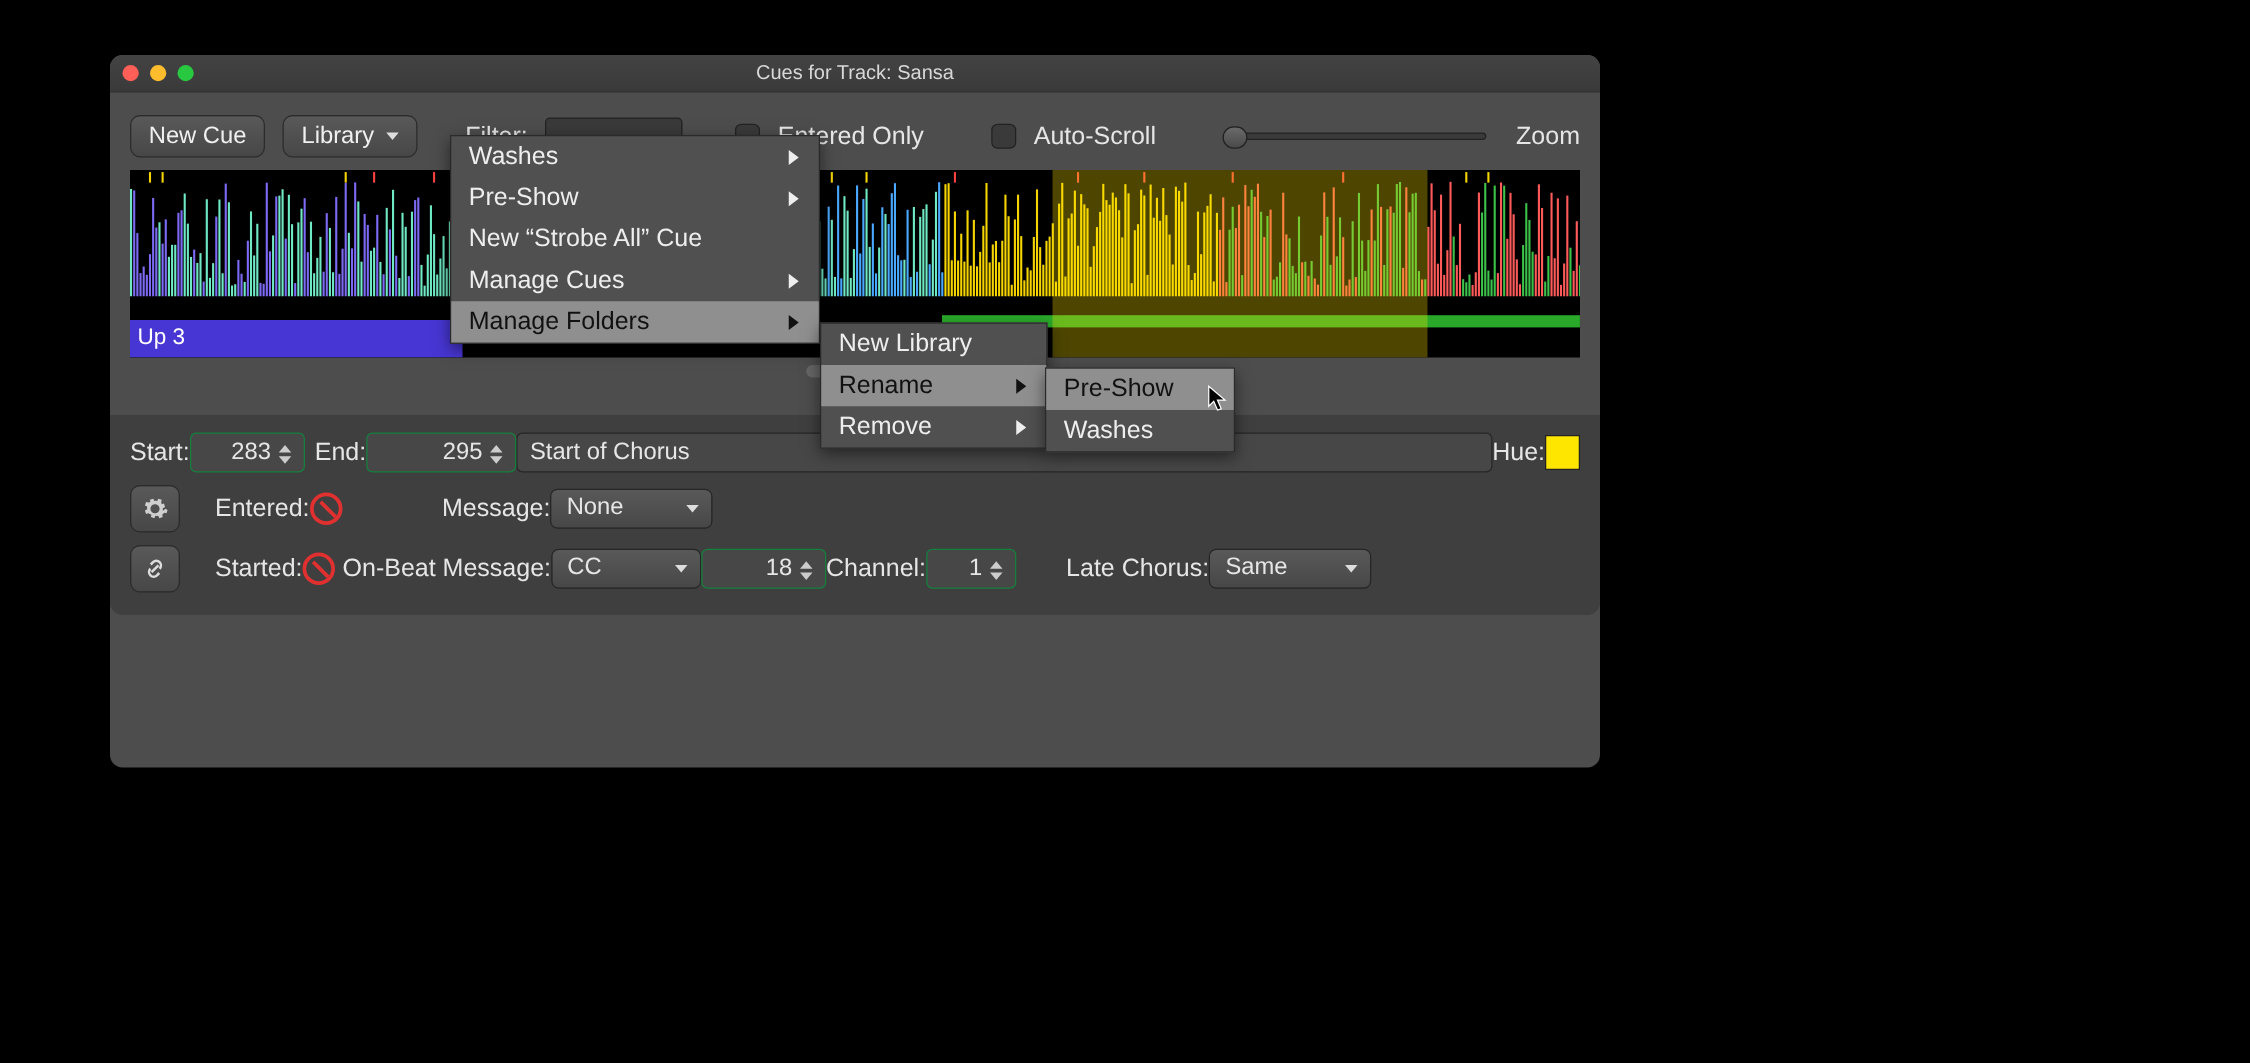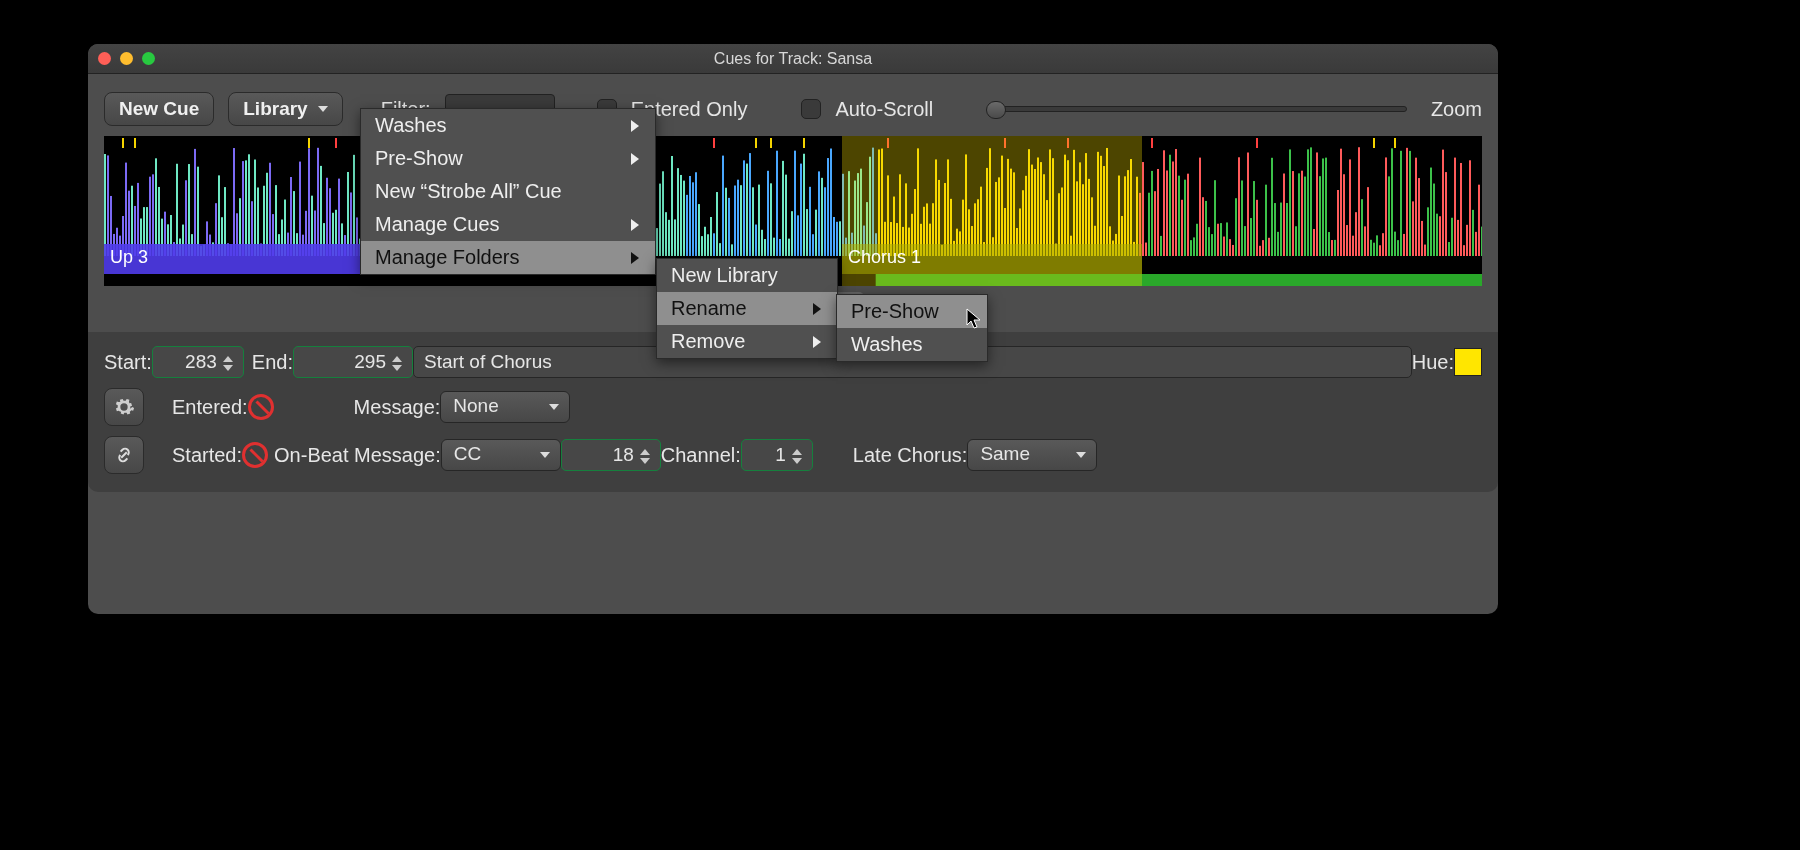--- a/index.html
+++ b/index.html
@@ -8,21 +8,21 @@
     width: 1800px;
     height: 850px;
     font-family: -apple-system, "Helvetica Neue", Arial, sans-serif;
     color: #e6e6e6;
     position: relative;
     user-select: none;
   }
   .window {
     position: absolute;
     left: 88px; top: 44px;
-    width: 1410px; height: 570px;
+    width: 1192px; height: 570px;
     background: #4d4d4d;
     border-radius: 10px;
     box-shadow: 0 20px 60px rgba(0,0,0,0.7);
     overflow: visible;
   }
   .titlebar {
     height: 30px;
     background: linear-gradient(#434343,#3a3a3a);
     border-bottom: 1px solid #222;
     border-radius: 10px 10px 0 0;
@@ -38,21 +38,21 @@
     display:flex; align-items:center; gap:14px;
     padding: 18px 16px 6px 16px;
   }
   .btn {
     background: linear-gradient(#595959,#474747);
     border: 1px solid #2b2b2b;
     border-radius: 8px;
     padding: 5px 14px;
     font-size: 19px;
     color: #f0f0f0;
-    display:flex; align-items:center; gap:6px;font-weight:bold;
+    display:flex; align-items:center; gap:6px;
   }
   .caret-down {
     width:0;height:0;border-left:5px solid transparent;border-right:5px solid transparent;border-top:6px solid #ddd;
     display:inline-block; margin-left:4px;
   }
   .lbl { font-size:20px; color:#e6e6e6; }
   .checkbox {
     width:20px; height:20px; border-radius:5px;
     background:#3a3a3a; border:1px solid #222;
     display:inline-block; vertical-align:middle;
@@ -69,21 +69,21 @@
   }
   .waveform-area {
     margin: 4px 16px 0 16px;
     height: 150px;
     background:#000;
     position:relative;
     overflow:hidden;
   }
   .wave-canvas { position:absolute; inset:0; }
   .cue-region {
-    position:absolute; bottom:12px; height:30px;
+    position:absolute; bottom:0; height:30px;
     font-size:18px; padding:3px 6px; color:#fff;
   }
   .cue1 { left:0; width:266px; background:rgba(80,60,235,0.9); }
   .cue2 { left:738px; width:300px; background:rgba(170,170,0,0.55); color:#fff; }
   .scroll-stub {
     width:100%; height:12px; display:flex; justify-content:center;
   }
   .scroll-pill { width:110px; height:10px; background:#666; border-radius:6px; margin-top:2px;}
   .bottom-panel {
     background:#3f3f3f;
@@ -674,23 +674,20 @@
           <rect x="1371" y="95.87405692729766" width="2" height="24.125943072702334" fill="#ff5a5a"></rect>
           <rect x="1374" y="48.68141289437585" width="2" height="71.31858710562415" fill="#ff5a5a"></rect>
           <rect x="1377" y="90.60913923182441" width="2" height="29.390860768175582" fill="#3cc14a"></rect>
           <rect x="771.6800000000001" y="138" width="606.32" height="12" fill="#2aa82a"></rect>
         </g>
     </svg>
     <div class="cue-region cue1">
       <span>Up 3</span>
     </div>
     <div style="position:absolute;left:738px;top:0;width:300px;height:150px;background:rgba(255,230,0,0.30)"></div>
-    <div class="cue-region cue2">
-      <span>Chorus 1</span>
-    </div>
   </div>
   <div class="scroll-stub" style="margin:4px 16px 0 16px">
     <div class="scroll-pill"></div>
   </div>
 
   <div class="bottom-panel">
     <div class="row">
       <span class="lbl">Start:</span>
       <div class="spin">
         <span>283</span>

